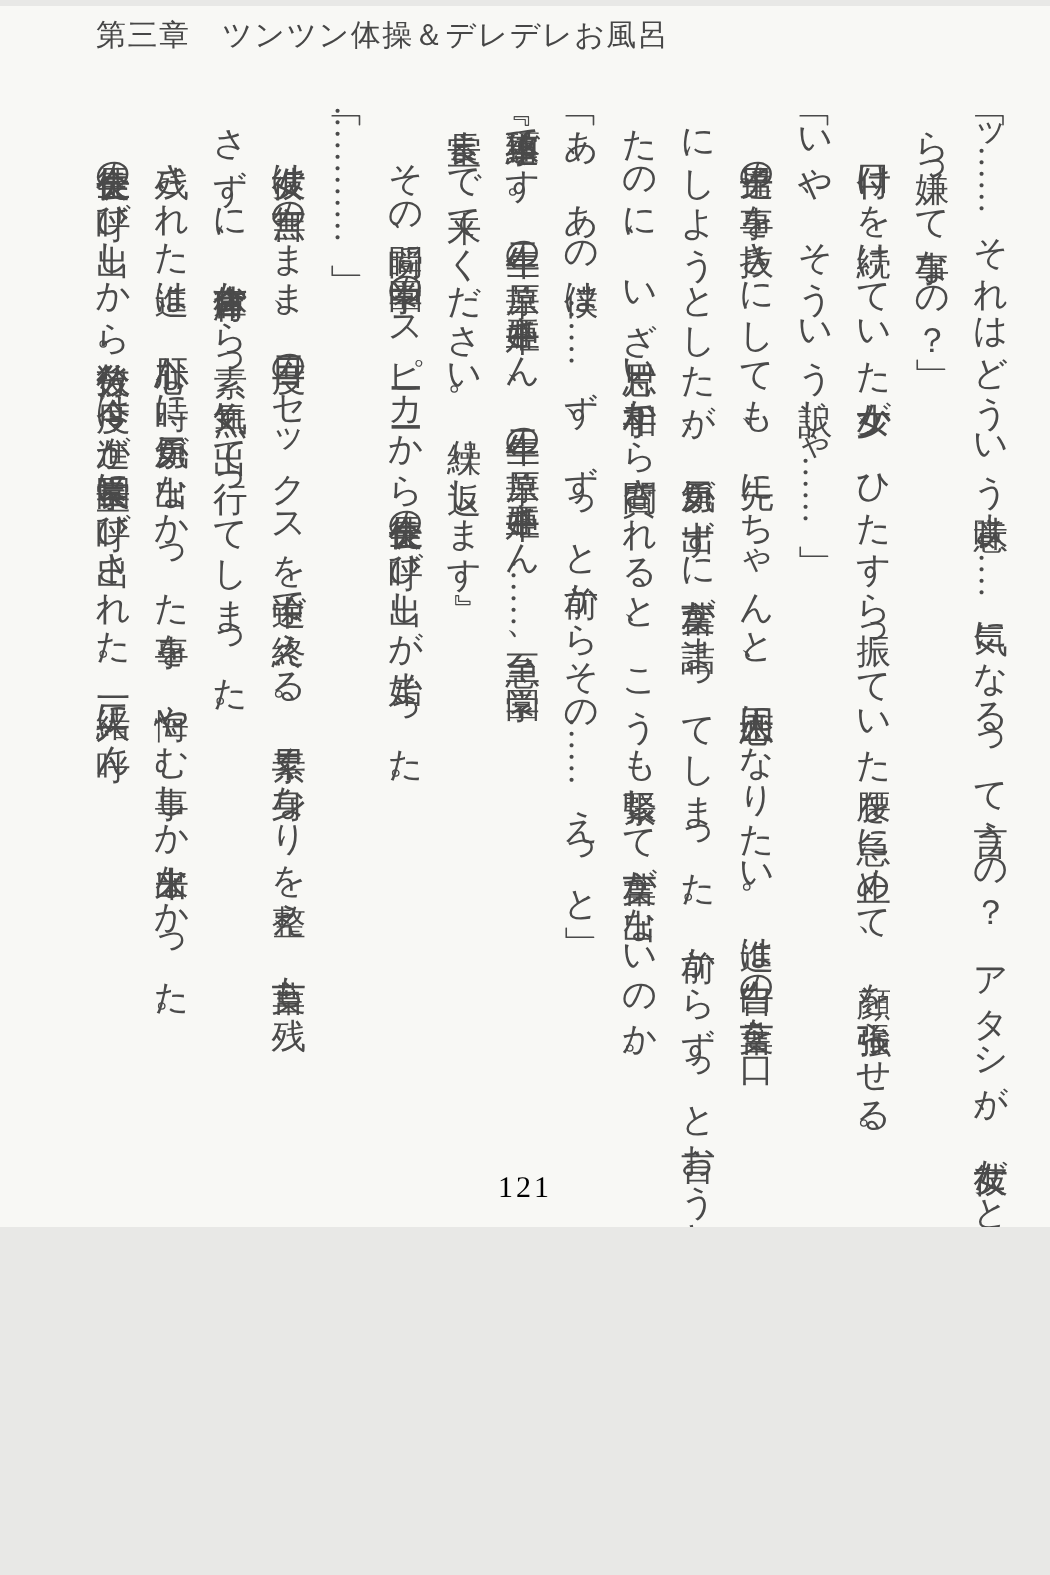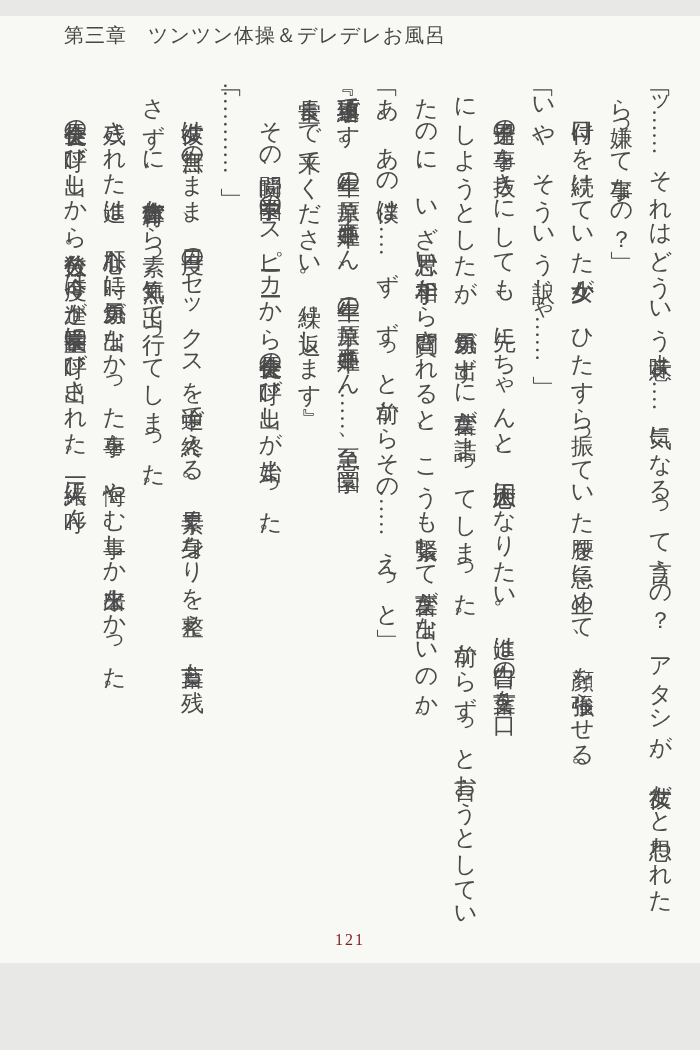--- a/index.html
+++ b/index.html
@@ -3,22 +3,22 @@
 <meta charset="utf-8">
 <style>
   html, body {
     margin: 0;
     padding: 0;
     background: #e8e8e6;
   }
   .page {
     position: relative;
     width: 700px;
-    height: 947px;
-    margin: 16px auto;
+    height: 814px;
+    margin: 4px auto;
     background: #f8f8f5;
     overflow: hidden;
     font-family: "Liberation Serif", "DejaVu Serif", serif;
     color: #434343;
   }
   .chapter-header {
     position: absolute;
     top: 6px;
     left: 64px;
     font-size: 20px;
@@ -49,23 +49,23 @@
   .body-text p.dialogue,
   .body-text p.continuation {
     text-indent: 0;
   }
   .page-number {
     position: absolute;
     bottom: 14px;
     left: 0;
     right: 0;
     text-align: center;
-    font-size: 16px;
+    font-size: 20px;
     letter-spacing: 2px;
-    color: #7f1d1d;
+    color: #000000;
     font-family: "Liberation Serif", "DejaVu Serif", serif;
   }
 </style>
 </head>
 <body>
 
 <div class="page">
 
   <div class="chapter-header">第三章　ツンツン体操＆デレデレお風呂</div>
 

